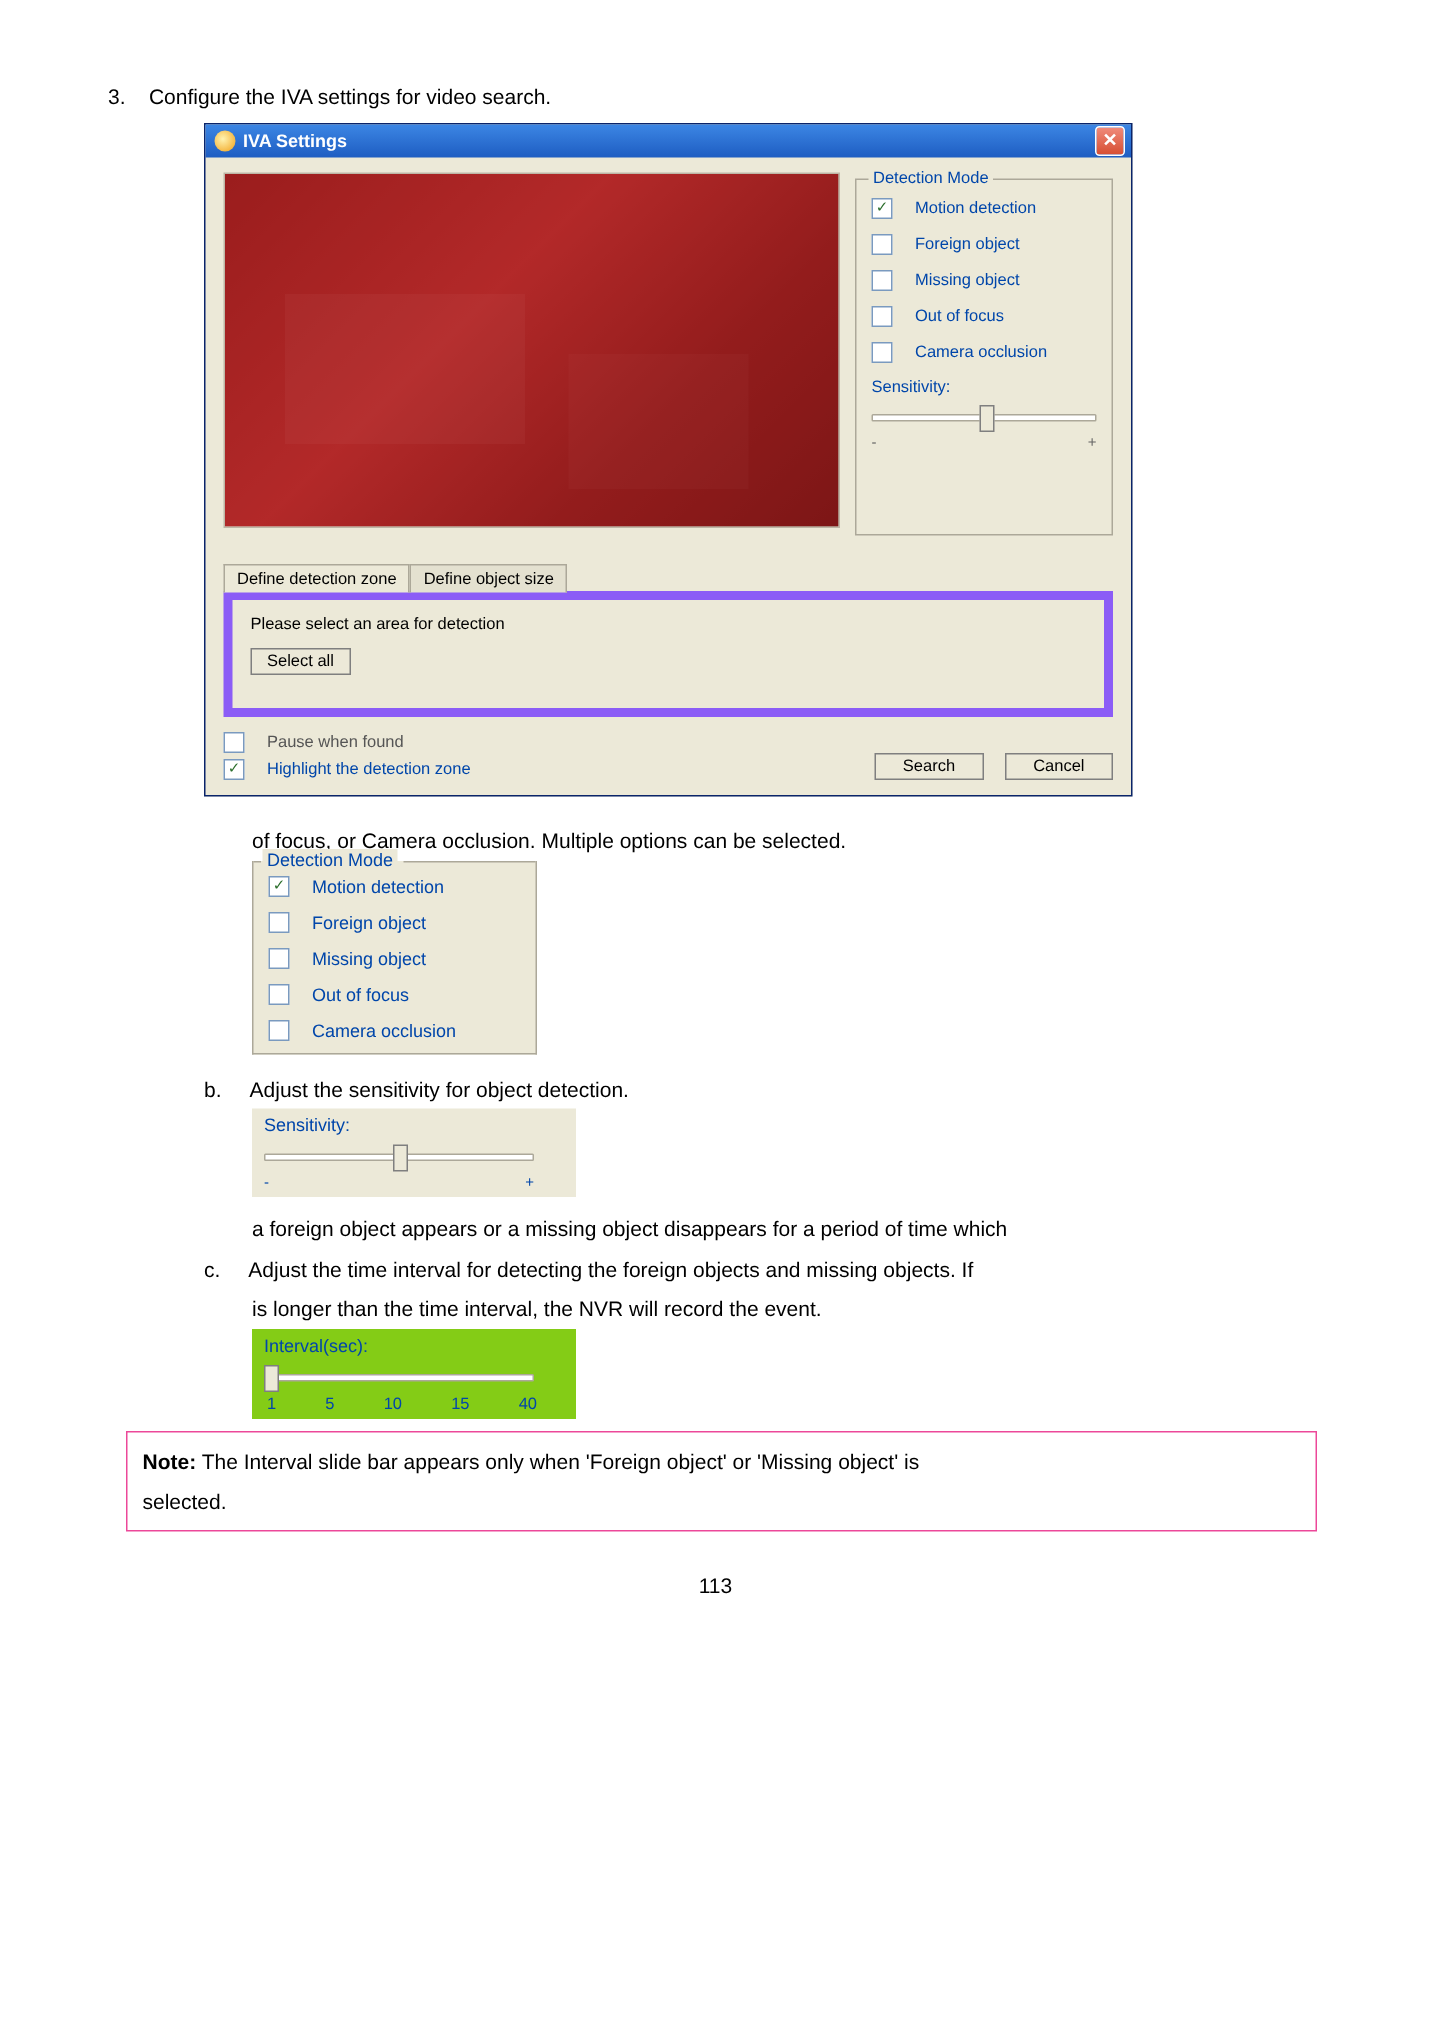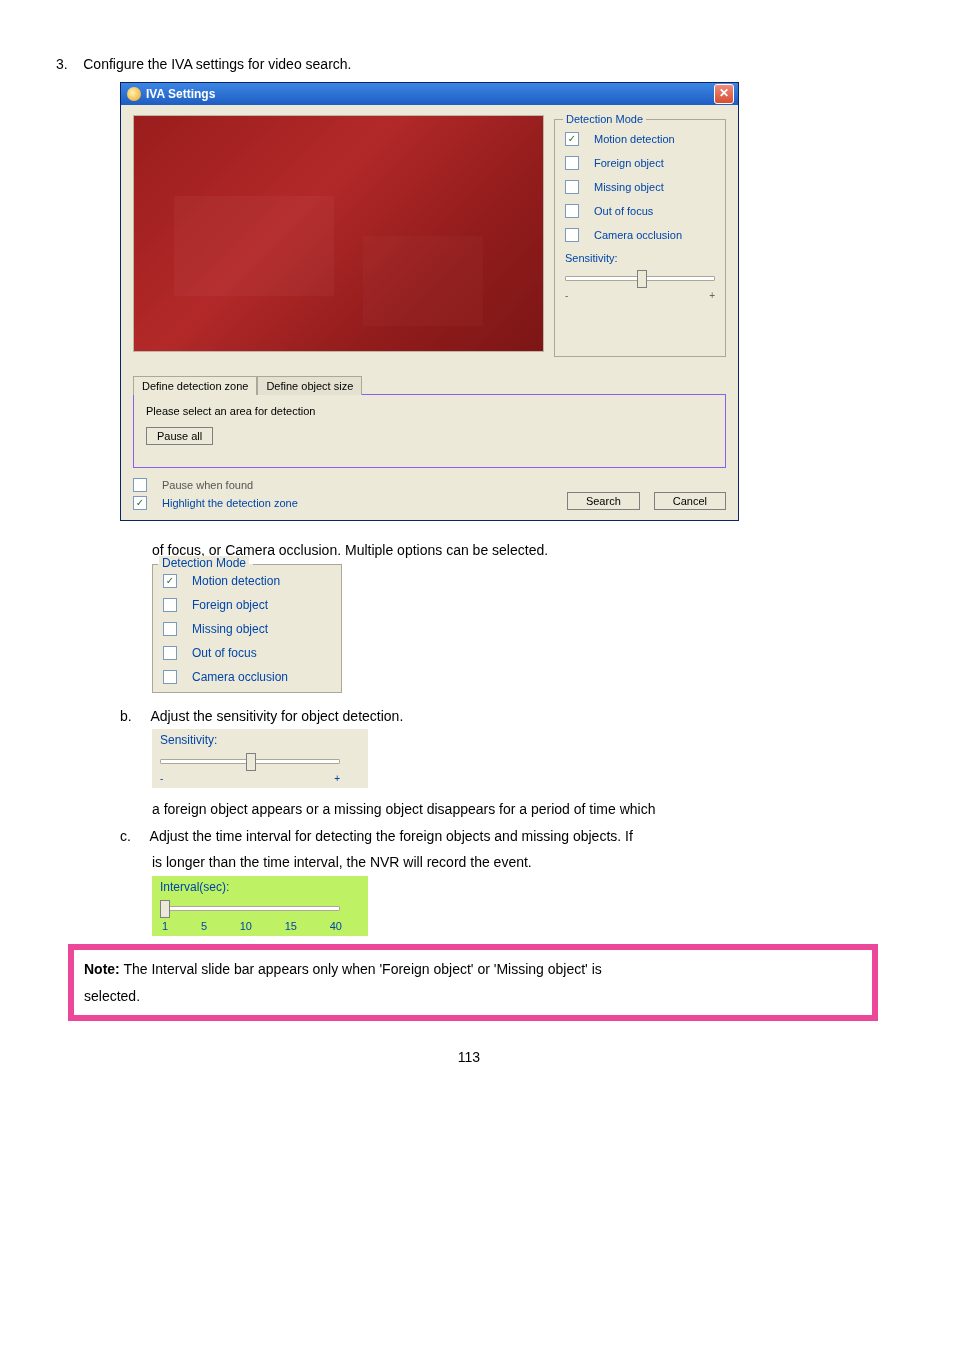--- a/index.html
+++ b/index.html
@@ -4,21 +4,21 @@
 <style>
   html, body {
     margin: 0;
     padding: 0;
     width: 954px;
     background: #fff;
     font-family: Verdana, Tahoma, Arial, sans-serif;
     color: #000;
   }
   .page {
-    padding: 56px 72px 40px 56px;
+    padding: 56px 72px 40px 72px;
   }
   .step-line {
     font-size: 14px;
     margin-bottom: 10px;
   }
   .sub-indent {
     margin-left: 64px;
   }
   .sub-sub-indent {
     margin-left: 96px;
@@ -195,21 +195,21 @@
   }
   .tab.active {
     background: #ece9d8;
     z-index: 2;
     text-align: right;
   }
   .tab.inactive {
     background: #e4e1d0;
   }
   .tab-panel {
-    border: 1px solid #8b5cf6;
+    border: 6px solid #8b5cf6;
     padding: 10px 12px 14px 12px;
     min-height: 48px;
   }
   .dlg-small-text {
     font-size: 11px;
   }
   .btn {
     background: #ece9d8;
     border: 1px solid #7f7f7f;
     padding: 2px 10px;
@@ -267,34 +267,34 @@
   .crop-sens {
     margin-left: 96px;
     width: 200px;
     background: #ece9d8;
     padding: 4px 8px 4px 8px;
     margin-bottom: 8px;
   }
   .crop-interval {
     margin-left: 96px;
     width: 200px;
-    background: #bef264;
+    background: #84cc16;
     padding: 4px 8px 4px 8px;
     margin-bottom: 8px;
   }
   .int-marks {
     display: flex;
     justify-content: space-between;
     font-size: 11px;
     color: #0046aa;
     padding: 0 2px;
   }
 
   .note-box {
-    border: 6px solid #ec4899;
+    border: 1px solid #ec4899;
     padding: 6px 10px;
     margin: 6px 4px 0 12px;
     font-size: 14px;
     line-height: 1.9;
   }
   .pagenum {
     text-align: center;
     font-size: 14px;
     margin-top: 28px;
   }
@@ -362,21 +362,21 @@
         </div>
       </div>
 
       <div class="tabs-bottom">
         <div class="tab-strip">
           <div class="tab active">Define detection zone</div>
           <div class="tab inactive">Define object size</div>
         </div>
         <div class="tab-panel">
           <div class="dlg-small-text" style="margin-bottom:10px;">Please select an area for detection</div>
-          <div class="btn">Pause all</div>
+          <div class="btn">Select all</div>
         </div>
       </div>
 
       <div class="bottom-opts">
         <div class="left">
           <div class="chk-row" style="margin-bottom:4px; color:#555;">
             <span class="chkbox"></span>
             <span style="color:#555;">Pause when found</span>
           </div>
           <div class="chk-row" style="margin-bottom:0;">

